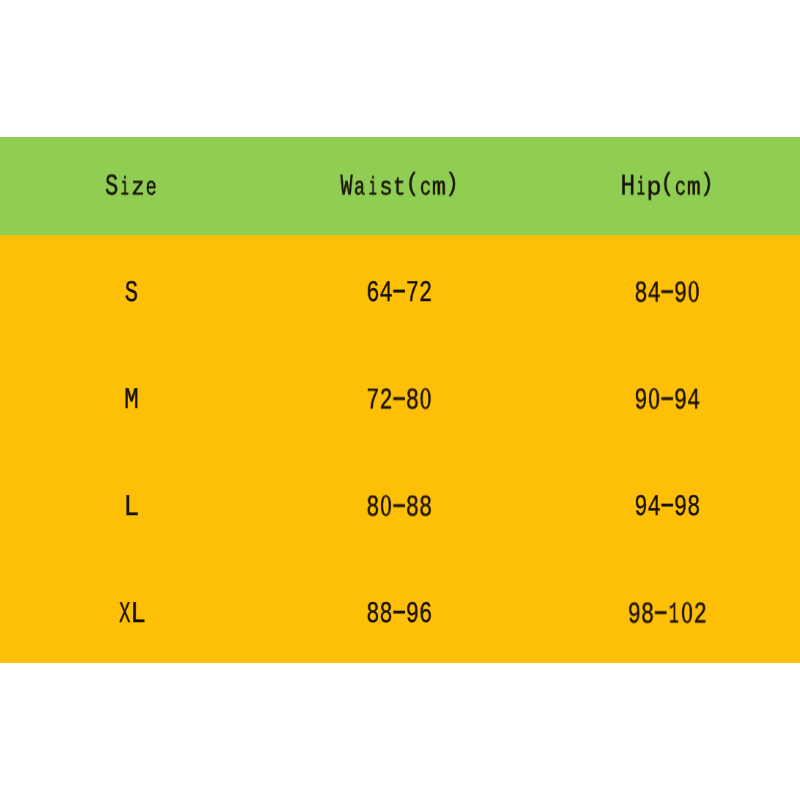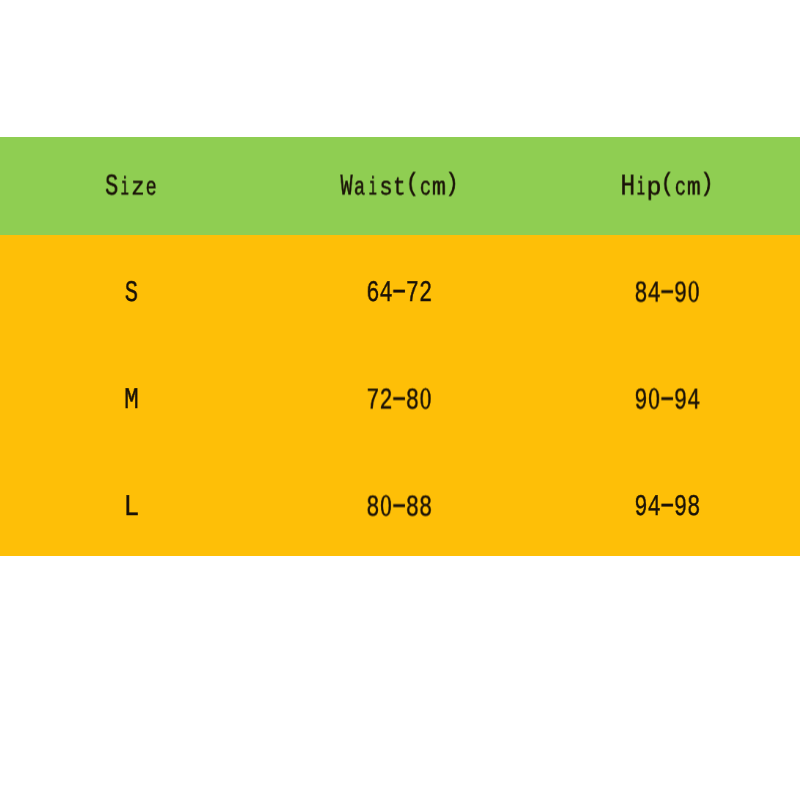--- a/index.html
+++ b/index.html
@@ -148,15 +148,26 @@
         <td class="col-size">
             <span class="mono"><i class="g-L">L</i></span>
           </td>
         <td class="col-waist">
             <span class="mono"><i>8</i><i class="g-zero">0</i><i class="g-dash">-</i><i>8</i><i>8</i></span>
           </td>
         <td class="col-hip">
             <span class="mono"><i>9</i><i>4</i><i class="g-dash">-</i><i>9</i><i>8</i></span>
           </td>
       </tr>
+      <tr>
+        <td class="col-size">
+            <span class="mono"><i class="g-X">X</i><i class="g-L">L</i></span>
+          </td>
+        <td class="col-waist">
+            <span class="mono"><i>8</i><i>8</i><i class="g-dash">-</i><i>9</i><i>6</i></span>
+          </td>
+        <td class="col-hip">
+            <span class="mono"><i>9</i><i>8</i><i class="g-dash">-</i><i class="g-one">1</i><i class="g-zero">0</i><i>2</i></span>
+          </td>
+      </tr>
     </tbody>
   </table>
 </div>
 
 </body></html>

